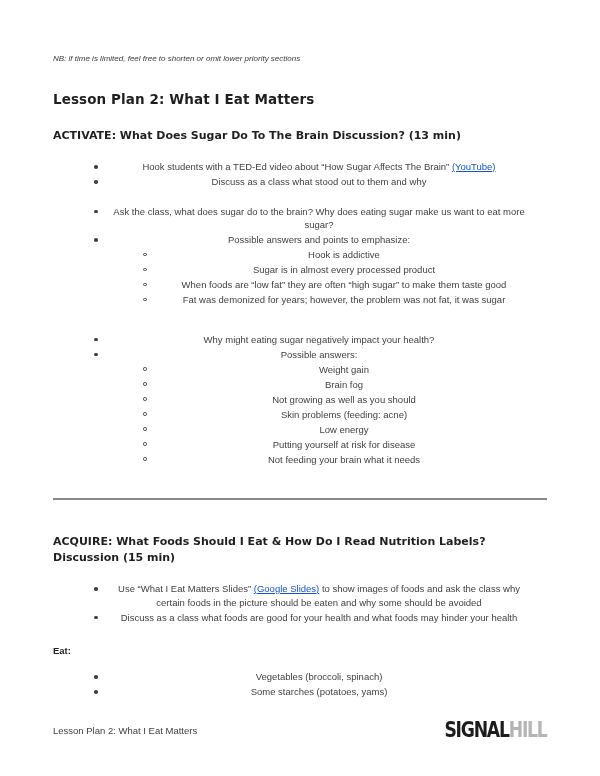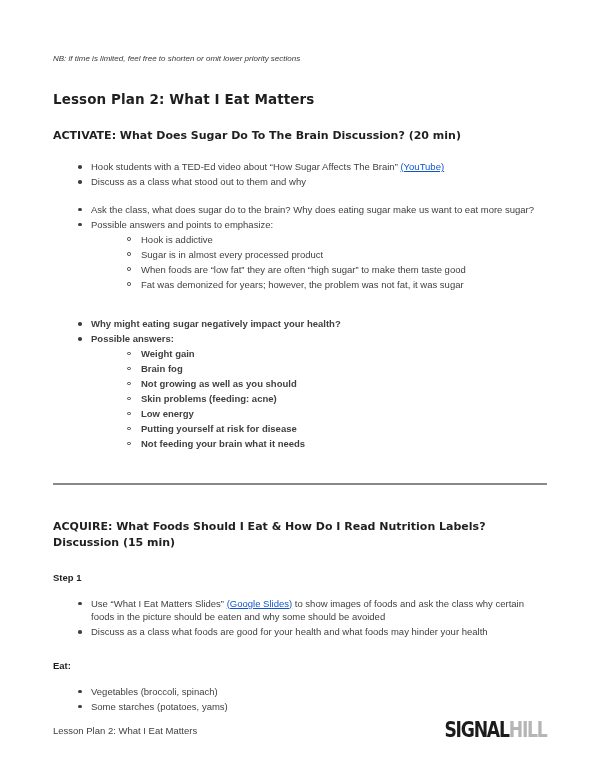--- a/index.html
+++ b/index.html
@@ -29,21 +29,21 @@
     font-weight:bold; color:#1f1f1f;
     letter-spacing:0.1px;
   }
   .section-heading{
     font-family:"DejaVu Sans", sans-serif;
     font-size:11px; line-height:16px;
     font-weight:bold; color:#1f1f1f;
   }
   .activate-heading{ margin:20px 0 0 0; }
   .acquire-heading{ margin:34px 0 16px 0; }
-  ul{ list-style:none; margin:0; padding:0; }
+  ul{ list-style:none; margin:16px; padding:0;text-align:center; }
   li{
     position:relative;
     padding-left:38px;
     font-size:9.5px; line-height:13.5px;
     color:#3f3f3f;
     margin:0 0 1.5px 0;
   }
   li.l1::before{
     content:"";
     position:absolute; left:25px; top:5px;
@@ -54,21 +54,21 @@
   li.l2::before{
     content:"";
     position:absolute; left:74px; top:4.5px;
     width:3.5px; height:3.5px; border-radius:50%;
     background:transparent;
     border:0.9px solid #3f3f3f;
     box-sizing:border-box;
   }
   .g1{ margin-top:16px; }
   .g2{ margin-top:14px; }
-  .g3{ margin-top:26px;font-weight:bold; }
+  .g3{ margin-top:26px; }
   .divider{
     margin:32px 0 0 0;
     border:none;
     border-top:2px solid #888888;
   }
   .mini-heading{
     margin:20px 0 0 0;
     font-size:9.5px; line-height:13px;
     font-weight:bold; color:#1f1f1f;
   }
@@ -104,21 +104,21 @@
 </style>
 </head>
 <body>
 
 <div class="page">
 
   <div class="note">NB: if time is limited, feel free to shorten or omit lower priority sections</div>
 
   <h1 class="doc-title">Lesson Plan 2: What I Eat Matters</h1>
 
-  <h2 class="section-heading activate-heading">ACTIVATE: What Does Sugar Do To The Brain Discussion? (20 min)</h2>
+  <h2 class="section-heading activate-heading">ACTIVATE: What Does Sugar Do To The Brain Discussion? (13 min)</h2>
 
   <ul class="g1">
     <li class="l1"><span>Hook students with a TED-Ed video about “How Sugar Affects The Brain” </span><a class="doc-link">(YouTube)</a></li>
     <li class="l1">Discuss as a class what stood out to them and why</li>
   </ul>
 
   <ul class="g2">
     <li class="l1">Ask the class, what does sugar do to the brain? Why does eating sugar make us want to eat more sugar?</li>
     <li class="l1">Possible answers and points to emphasize:</li>
     <li class="l2">Hook is addictive</li>
@@ -136,21 +136,20 @@
     <li class="l2">Skin problems (feeding: acne)</li>
     <li class="l2">Low energy</li>
     <li class="l2">Putting yourself at risk for disease</li>
     <li class="l2">Not feeding your brain what it needs</li>
   </ul>
 
   <hr class="divider">
 
   <h2 class="section-heading acquire-heading">ACQUIRE: What Foods Should I Eat &amp; How Do I Read Nutrition Labels? Discussion (15 min)</h2>
 
-  <div class="mini-heading">Step 1</div>
 
   <ul class="s1">
     <li class="l1"><span>Use “What I Eat Matters Slides” </span><a class="doc-link">(Google Slides)</a><span> to show images of foods and ask the class why certain foods in the picture should be eaten and why some should be avoided</span></li>
     <li class="l1">Discuss as a class what foods are good for your health and what foods may hinder your health</li>
   </ul>
 
   <div class="mini-heading">Eat:</div>
 
   <ul class="eat-list">
     <li class="l1">Vegetables (broccoli, spinach)</li>

